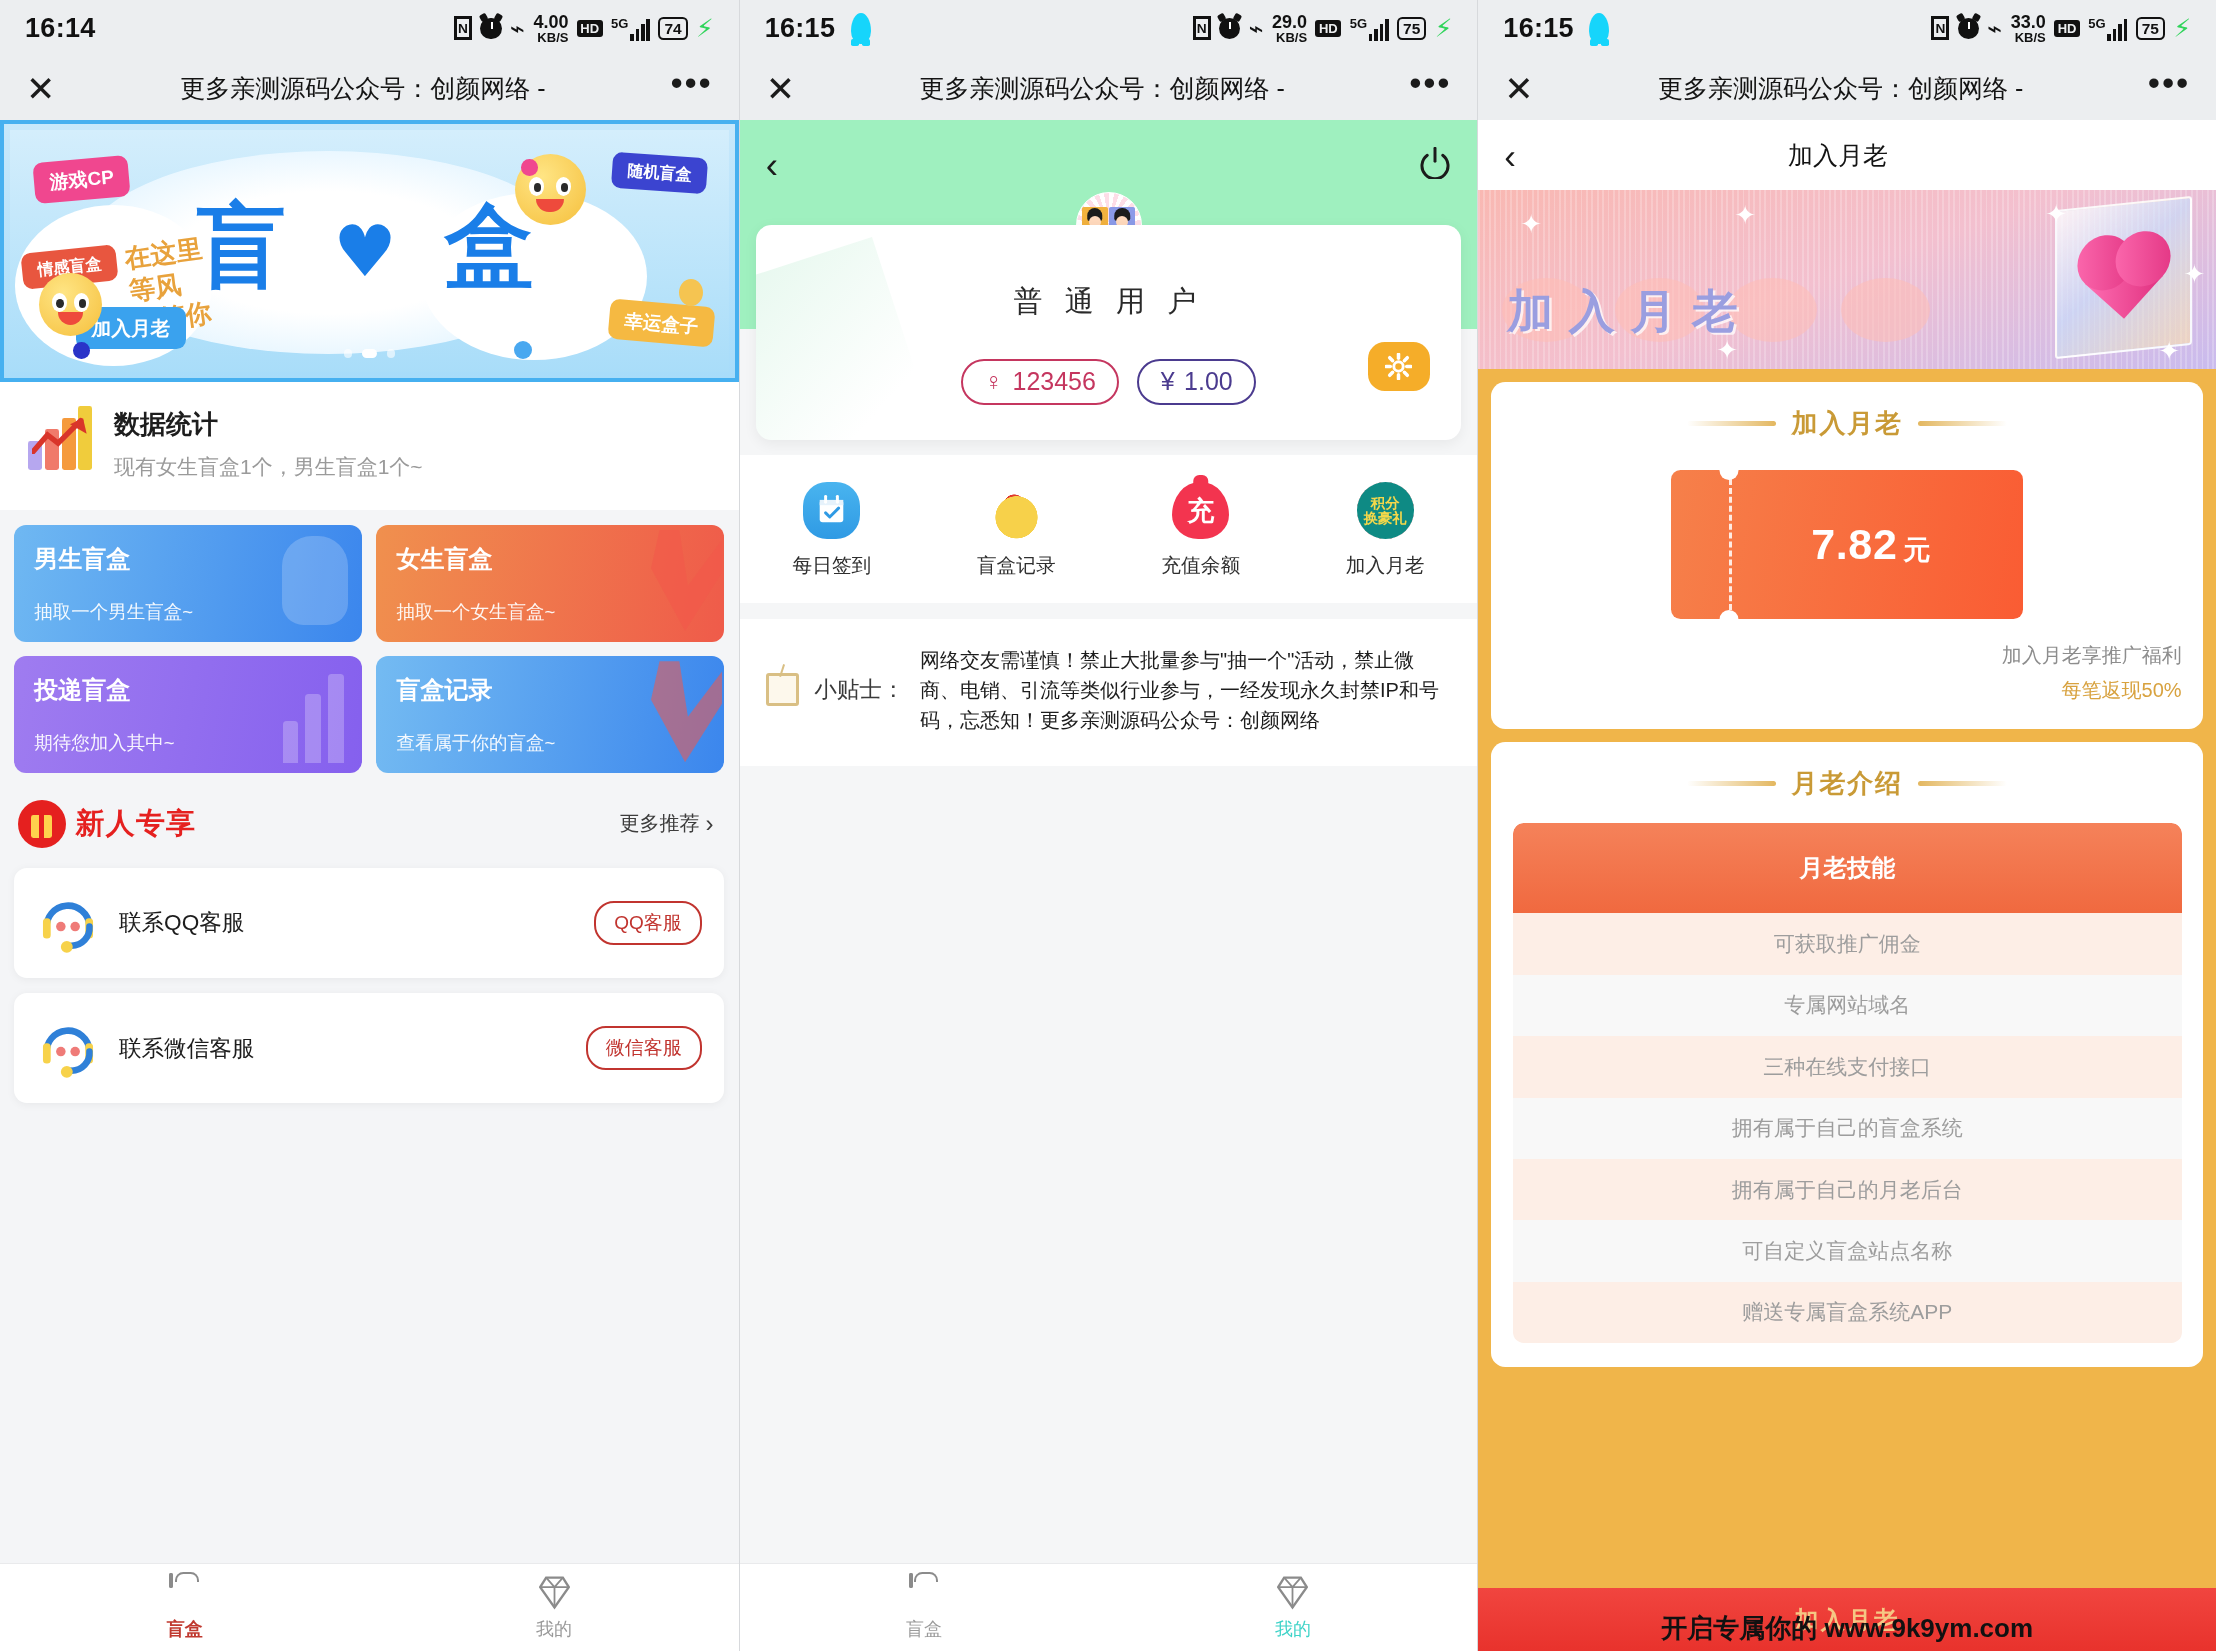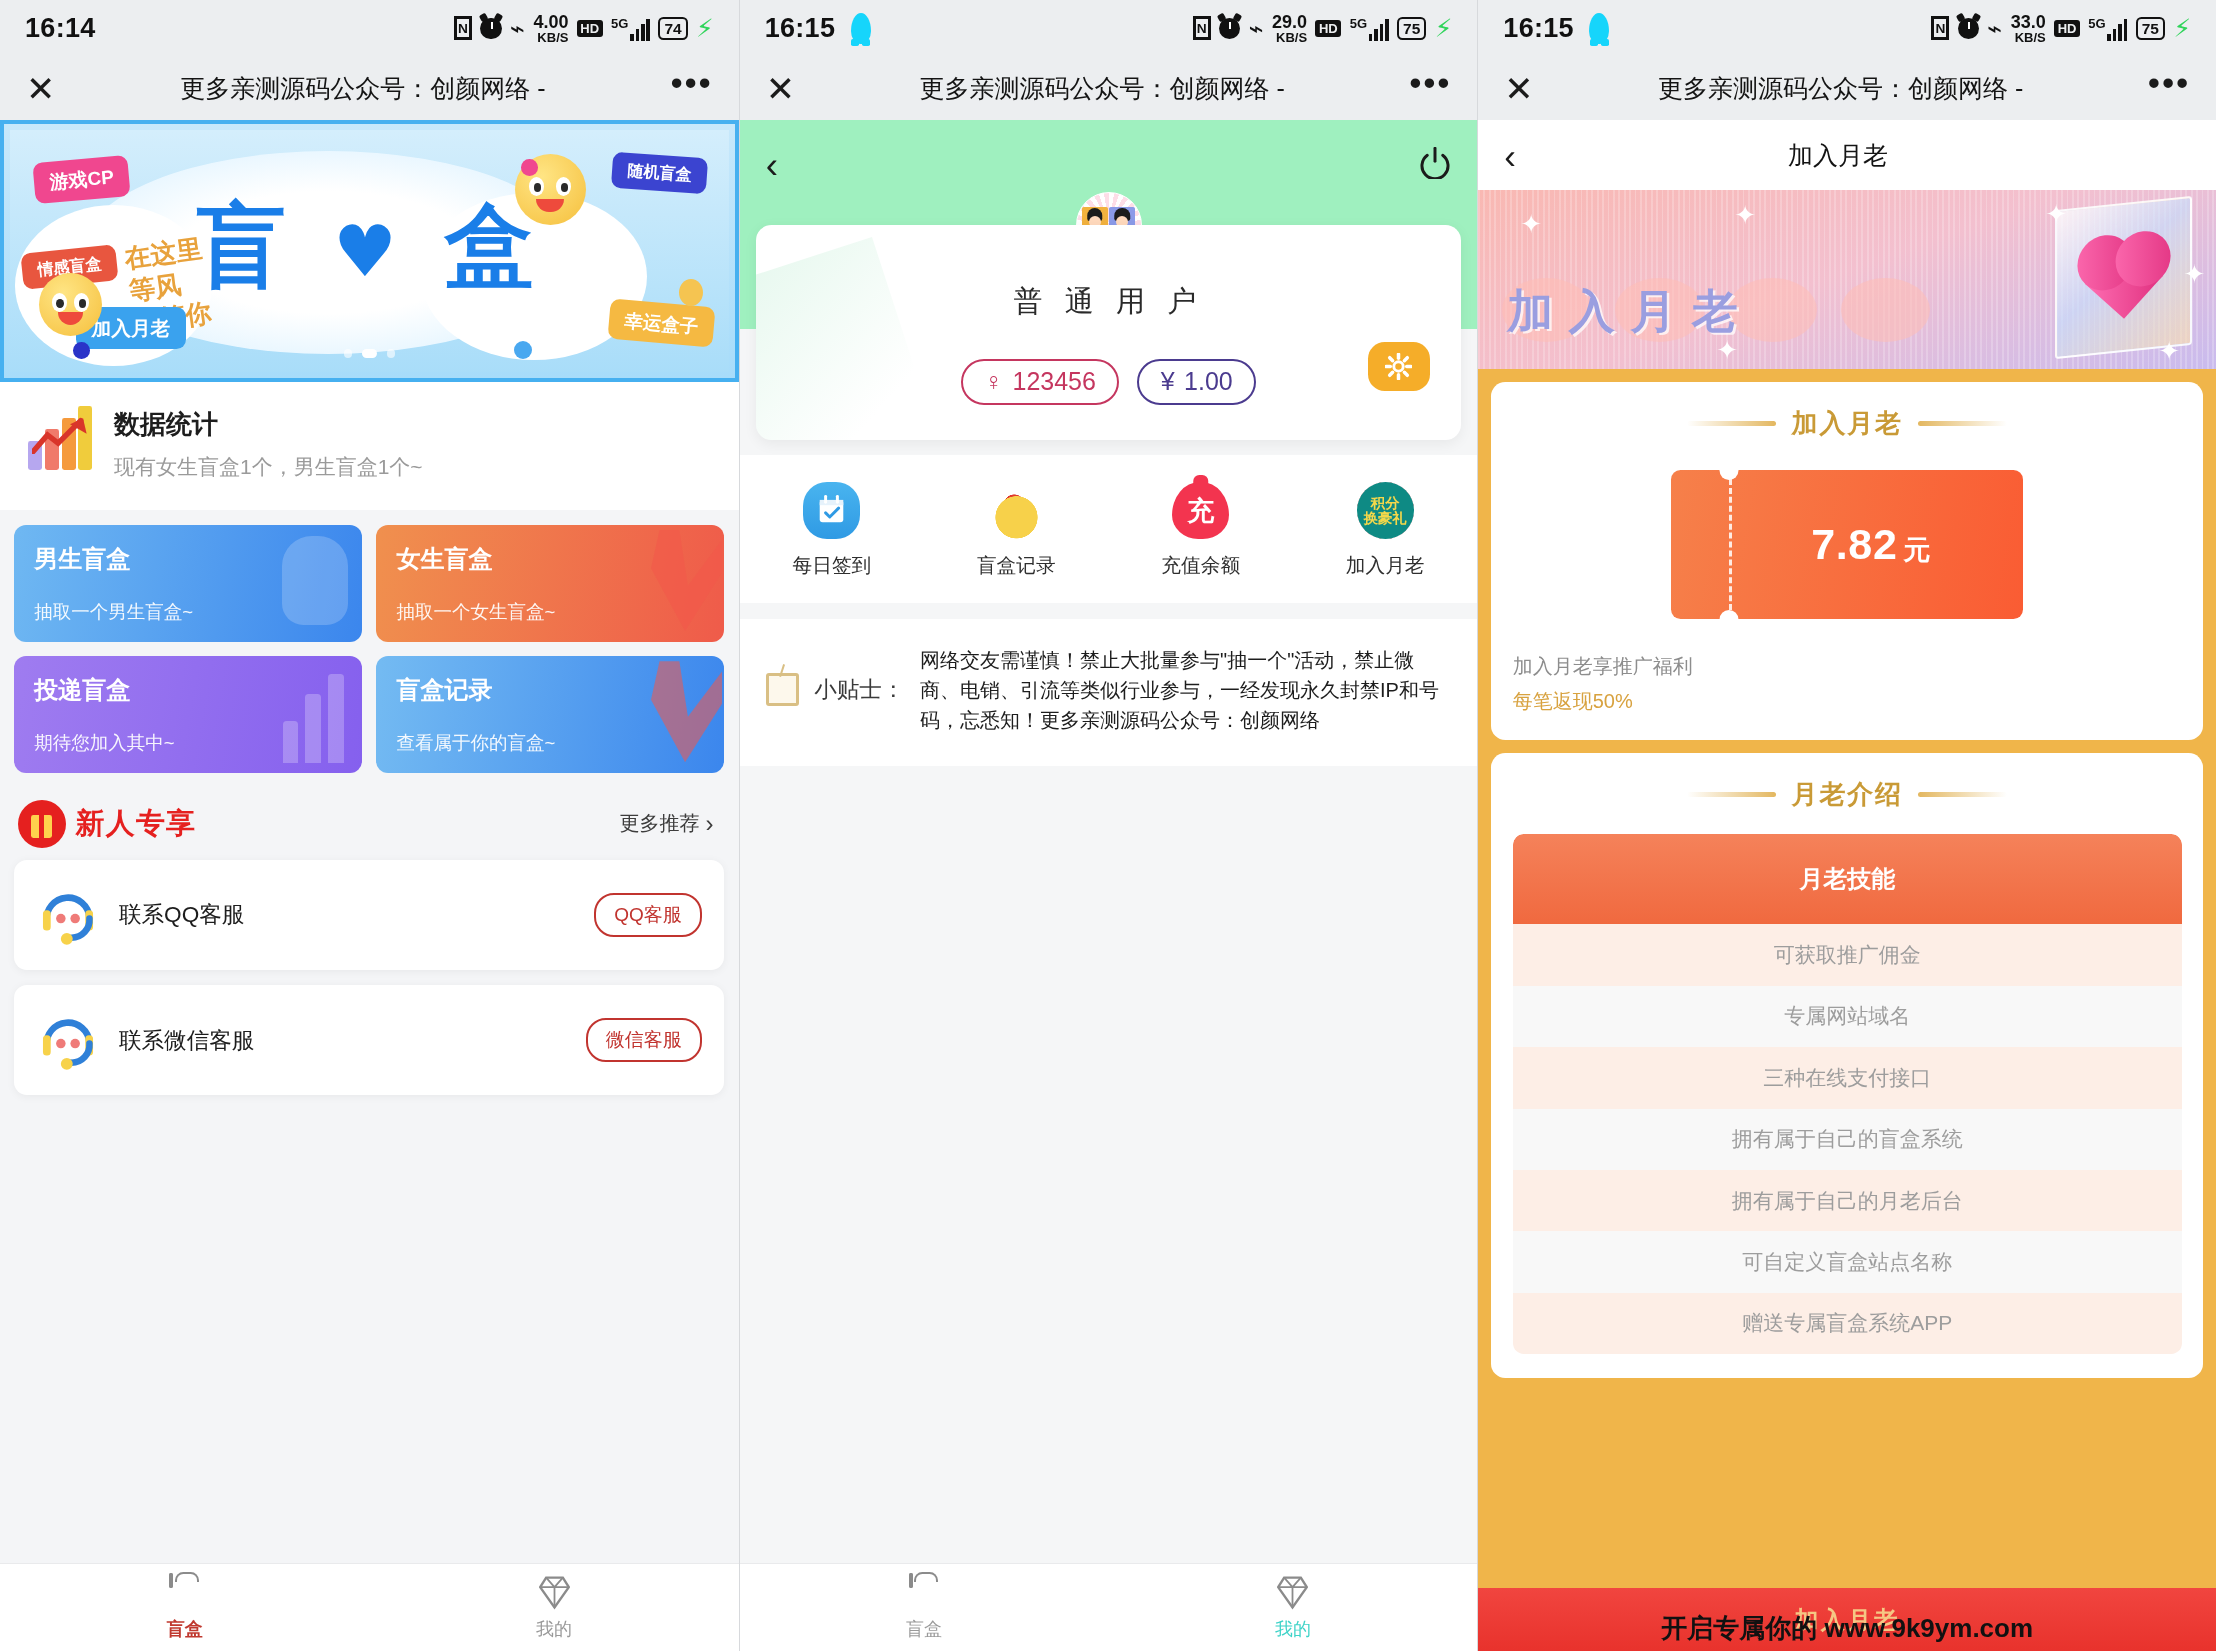--- a/index.html
+++ b/index.html
@@ -91,21 +91,21 @@
   .g1 { background:linear-gradient(100deg,#6fb8f2 0%,#3b86ed 100%); }
   .g2 { background:linear-gradient(100deg,#f0904e 0%,#ef5b4a 100%); }
   .g3 { background:linear-gradient(100deg,#9f7cf0 0%,#8560ee 100%); }
   .g4 { background:linear-gradient(100deg,#74bbf2 0%,#3b86ed 100%); }
   .deco-bag{ position:absolute; right:14.3px; top:10.7px; width:66px; height:89px; background:#fff; opacity:.2; border-radius:30px 30px 21.4px 21.4px; }
   .deco-chart{ position:absolute; right:12px; top:18px; width:71px; height:89px; opacity:.25; }
   .deco-chart i{ position:absolute; bottom:0; width:15.5px; background:#fff; border-radius:3.6px 3.6px 0 0; }
   .deco-chart i:nth-child(1){left:3.6px;height:42px;} .deco-chart i:nth-child(2){left:26px;height:69px;} .deco-chart i:nth-child(3){left:49px;height:89px;}
   .deco-rib{ position:absolute; right:2.4px; top:4.8px; width:71px; height:101px; background:#f2584a; opacity:.55; clip-path:polygon(12% 0,40% 0,52% 55%,100% 10%,100% 42%,48% 100%,0 38%); }
 
-  .promo-head { display:flex; align-items:center; padding:24px 18px 12px; }
+  .promo-head { display:flex; align-items:center; padding:24px 18px 20px; }
   .gift-badge { width:48px; height:48px; border-radius:50%; background:#e5201f; position:relative; flex:none; }
   .gift-badge::before{content:"";position:absolute;left:13px;top:15.5px;width:21.4px;height:22.6px;background:#ffd24d;border-radius:2.4px;}
   .gift-badge::after{content:"";position:absolute;left:21.4px;top:10.7px;width:4.8px;height:29px;background:#e5201f;}
   .promo-title { font-size:29px; font-weight:700; color:#e5201f; margin-left:9.5px; letter-spacing:1.2px; }
   .promo-more { margin-left:auto; font-size:20px; color:#3d3d3d; display:flex; align-items:center; gap:6px; padding-right:7.1px; }
   .promo-more span.chev { font-size:24px; font-weight:300; }
 
   .svc { background:#fff; border-radius:13px; margin:0 14.3px 15.5px; padding:24px 22.6px; display:flex; align-items:center; gap:20px; box-shadow:0 1.8px 8.3px rgba(0,0,0,.05); }
   .svc-ico { width:62px; height:62px; flex:none; position:relative; }
   .svc-txt { font-size:22.6px; color:#1d1d1d; }
@@ -184,21 +184,21 @@
   .sect-title { display:flex; align-items:center; justify-content:center; gap:15.5px; font-size:26px; font-weight:700; color:#c99a36; letter-spacing:1.8px; }
   .sect-title i { display:block; width:89px; height:5.4px; border-radius:3px; }
   .sect-title i.l { background:linear-gradient(90deg,rgba(230,195,120,0),#e3b75f); }
   .sect-title i.r { background:linear-gradient(270deg,rgba(230,195,120,0),#e3b75f); }
   .ticket { margin:29px auto 0; width:352px; height:149px; border-radius:9.5px; background:linear-gradient(100deg,#f6804a 0%,#fa5c33 100%); position:relative; display:flex; align-items:center; justify-content:center; }
   .ticket .perf { position:absolute; left:58px; top:0; bottom:0; width:0; border-left:3px dashed rgba(255,255,255,.85); }
   .ticket .notch { position:absolute; left:58px; width:19px; height:19px; background:#fff; border-radius:50%; transform:translateX(-50%); }
   .ticket .notch.t { top:-9.5px; } .ticket .notch.b { bottom:-9.5px; }
   .ticket .price { font-size:43px; font-weight:700; color:#fff; margin-left:48px; letter-spacing:0.6px; }
   .ticket .price small { font-size:27px; margin-left:6px; }
-  .tk-note { text-align:left; margin-top:32px; font-size:20px; color:#8d8d8d; line-height:1.5; }
+  .tk-note { text-align:right; margin-top:21px; font-size:20px; color:#8d8d8d; line-height:1.5; }
   .tk-note b { display:block; color:#d8a23f; font-weight:400; margin-top:4.8px; }
 
   .skills { margin-top:22.6px; border-radius:10.7px; overflow:hidden; }
   .sk-head { background:linear-gradient(180deg,#f5825a,#f0693f); color:#fff; font-size:24px; font-weight:700; text-align:center; padding:29px 0; border-radius:10.7px 10.7px 0 0; }
   .sk-row { text-align:center; font-size:21px; color:#9d9d9d; padding:16.7px 0; }
   .sk-row:nth-child(odd){ background:#f8f8f8; }
   .sk-row:nth-child(even){ background:#fdeee6; }
   .joinbar { position:absolute; left:0; right:0; bottom:0; height:64px; background:linear-gradient(180deg,#f1453f,#e8322c); display:flex; align-items:center; justify-content:center; color:#f5c784; font-size:24px; font-weight:700; letter-spacing:2.4px; }
   .wm { position:absolute; left:0; right:0; bottom:6px; text-align:center; font-size:26px; color:#111; font-weight:700; white-space:nowrap; }
 </style>

